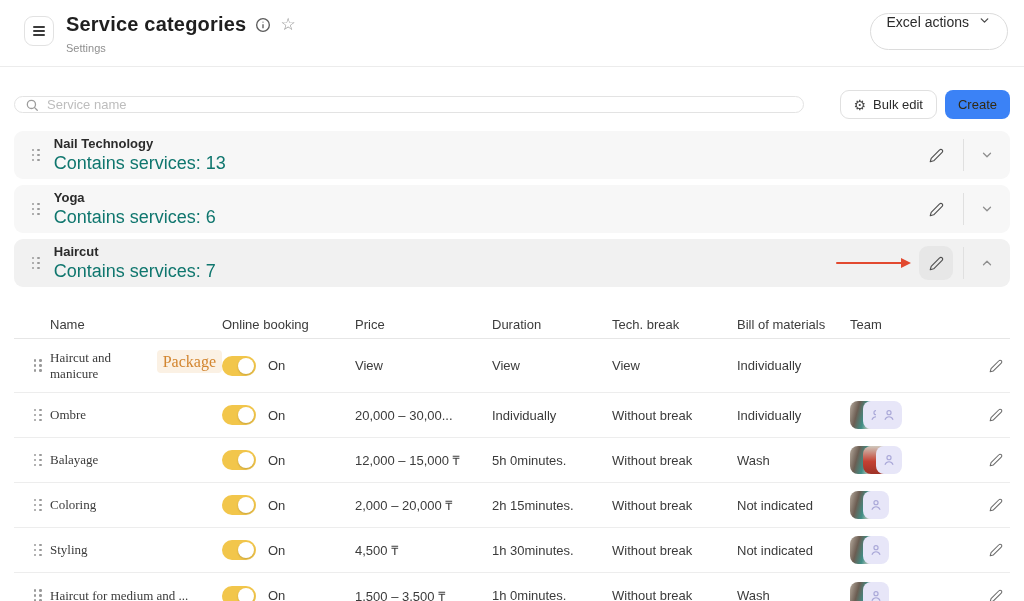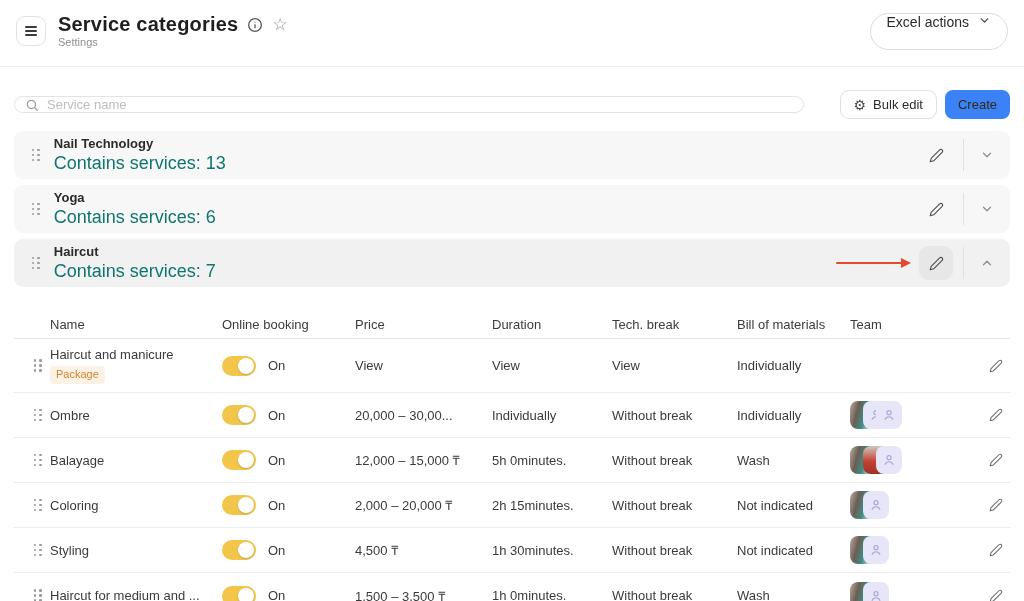--- a/index.html
+++ b/index.html
@@ -1,32 +1,32 @@
 <!DOCTYPE html>
 <html><head>
 <meta charset="utf-8">
 <style>
   * { margin:0; padding:0; box-sizing:border-box; }
   html,body { width:1024px; height:601px; overflow:hidden; background:#fff;
               font-family:"Liberation Sans", sans-serif; color:#2e2e2e; }
 
   
   .header { display:flex; justify-content:space-between; align-items:flex-start;
-            padding:13px 16px 9px 16px; border-bottom:1px solid #ececec; height:67px; }
+            padding:13px 16px 9px 24px; border-bottom:1px solid #ececec; height:67px; }
   .header-left { display:flex; gap:12px; align-items:flex-start; }
   .menu-btn { width:30px; height:30px; border:1px solid #e2e2e2; border-radius:9px;
               background:#fff; display:flex; flex-direction:column; gap:2.5px;
               align-items:center; justify-content:center; cursor:pointer; margin-top:3px; }
   .menu-btn b { display:block; width:12px; height:1.8px; background:#3a3a3a; border-radius:1px; }
   .title-block { display:flex; flex-direction:column; }
   .title-row { display:flex; align-items:center; gap:9px; }
   .page-title { font-size:20px; font-weight:600; color:#1f1f1f; letter-spacing:.2px; }
   .icon16 { width:16px; height:16px; display:inline-flex; align-items:center; justify-content:center; }
   .star { font-size:17px; color:#8f8f8f; line-height:1; margin-top:-1px; }
-  .subtitle { font-size:11px; color:#8f8f8f; margin-top:0; }
+  .subtitle { font-size:11px; color:#8f8f8f; margin-top:6px; }
   .excel-btn { height:37px; padding:0 16px; border:1px solid #dcdcdc; border-radius:19px;
                background:#fff; display:flex; gap:9px; font-size:14px;
                color:#2b2b2b; cursor:pointer; }
 
   
   .toolbar { display:flex; align-items:center; margin:23px 14px 12px 14px; height:29px; }
   .search { flex:1; height:17px; border:1px solid #e3e3e3; border-radius:9px;
             display:flex; align-items:center; padding:0 10px; gap:8px; background:#fff; }
   .search input { border:none; outline:none; flex:1; font-size:13px; color:#444;
                   font-family:"Liberation Sans", sans-serif; background:transparent; }
@@ -66,22 +66,22 @@
 
   
   .table { margin:24px 14px 0 14px; }
   .trow { display:grid; grid-template-columns:36px 172px 133px 137px 120px 125px 113px 1fr 40px;
           align-items:center; border-bottom:1px solid #ededed; }
   .trow.thead { height:28px; font-size:13px; color:#3c3c3c; border-bottom:1px solid #e6e6e6; }
   .trow.service { height:45px; font-size:13px; color:#3b3b3b; }
   .trow.service.tall { height:54px; }
   .trow.service:last-child { border-bottom:none; }
   .cell-grip { display:flex; justify-content:flex-start; padding-left:20px; }
-  .name-cell { display:flex; flex-direction:column; align-items:flex-start; gap:4px; }
-  .badge { font-size:11px; color:#d2852f; background:#fbf1e4; border-radius:4px;
+  .name-cell { display:flex; flex-direction:row; align-items:flex-start; gap:4px;font-family:Liberation Serif, serif; }
+  .badge { font-size:16px; color:#d2852f; background:#fbf1e4; border-radius:4px;
            padding:2px 6px; line-height:1.2; }
   .booking-cell { display:flex; align-items:center; gap:12px; }
   .toggle { width:34px; height:20px; border-radius:10px; background:#f2c64b; position:relative;
             cursor:pointer; flex:0 0 auto; }
   .toggle::after { content:''; position:absolute; top:2px; right:2px; width:16px; height:16px;
             border-radius:50%; background:#fff; box-shadow:0 1px 2px rgba(0,0,0,.18); }
   .team-cell { display:flex; align-items:center; }
   .av { width:26px; height:28px; border-radius:8px; margin-left:-13px; flex:0 0 auto;
         display:flex; align-items:center; justify-content:center; }
   .av:first-child { margin-left:0; }

